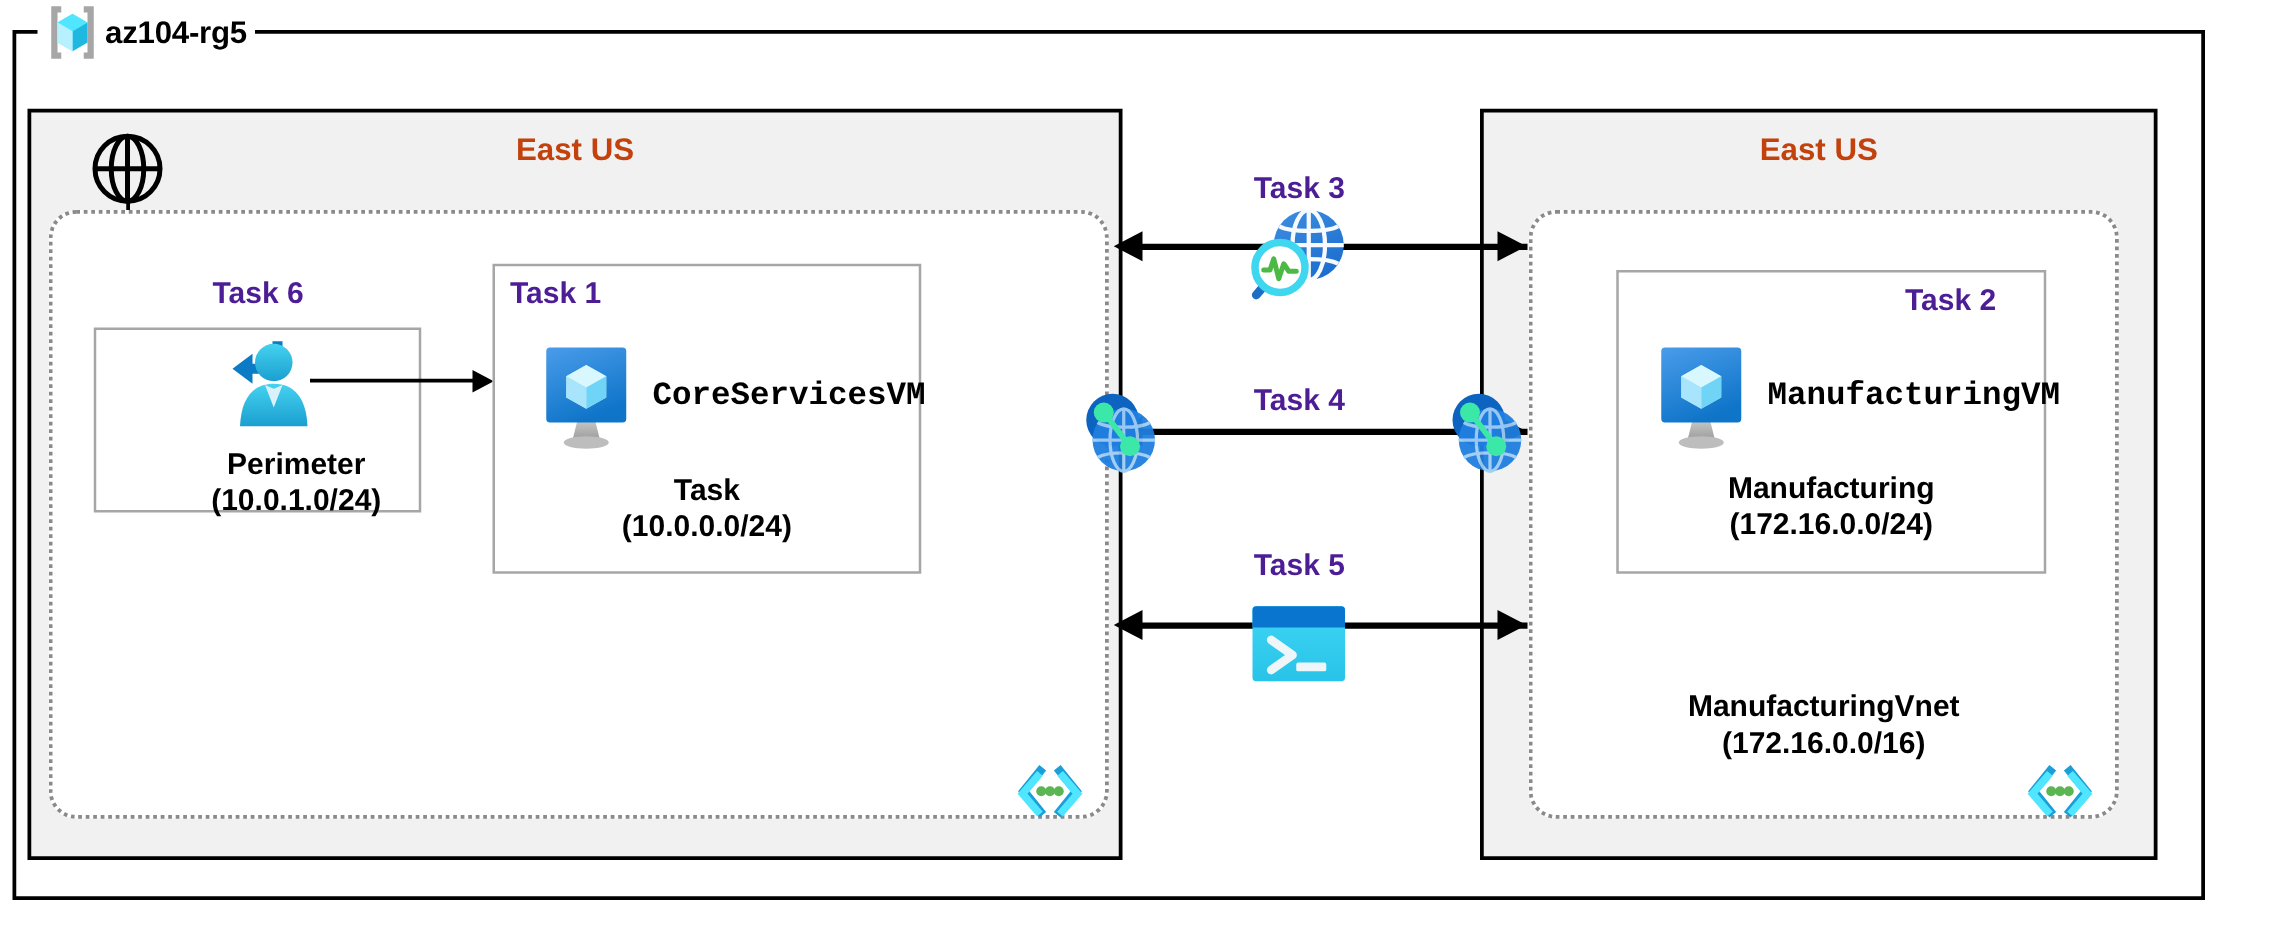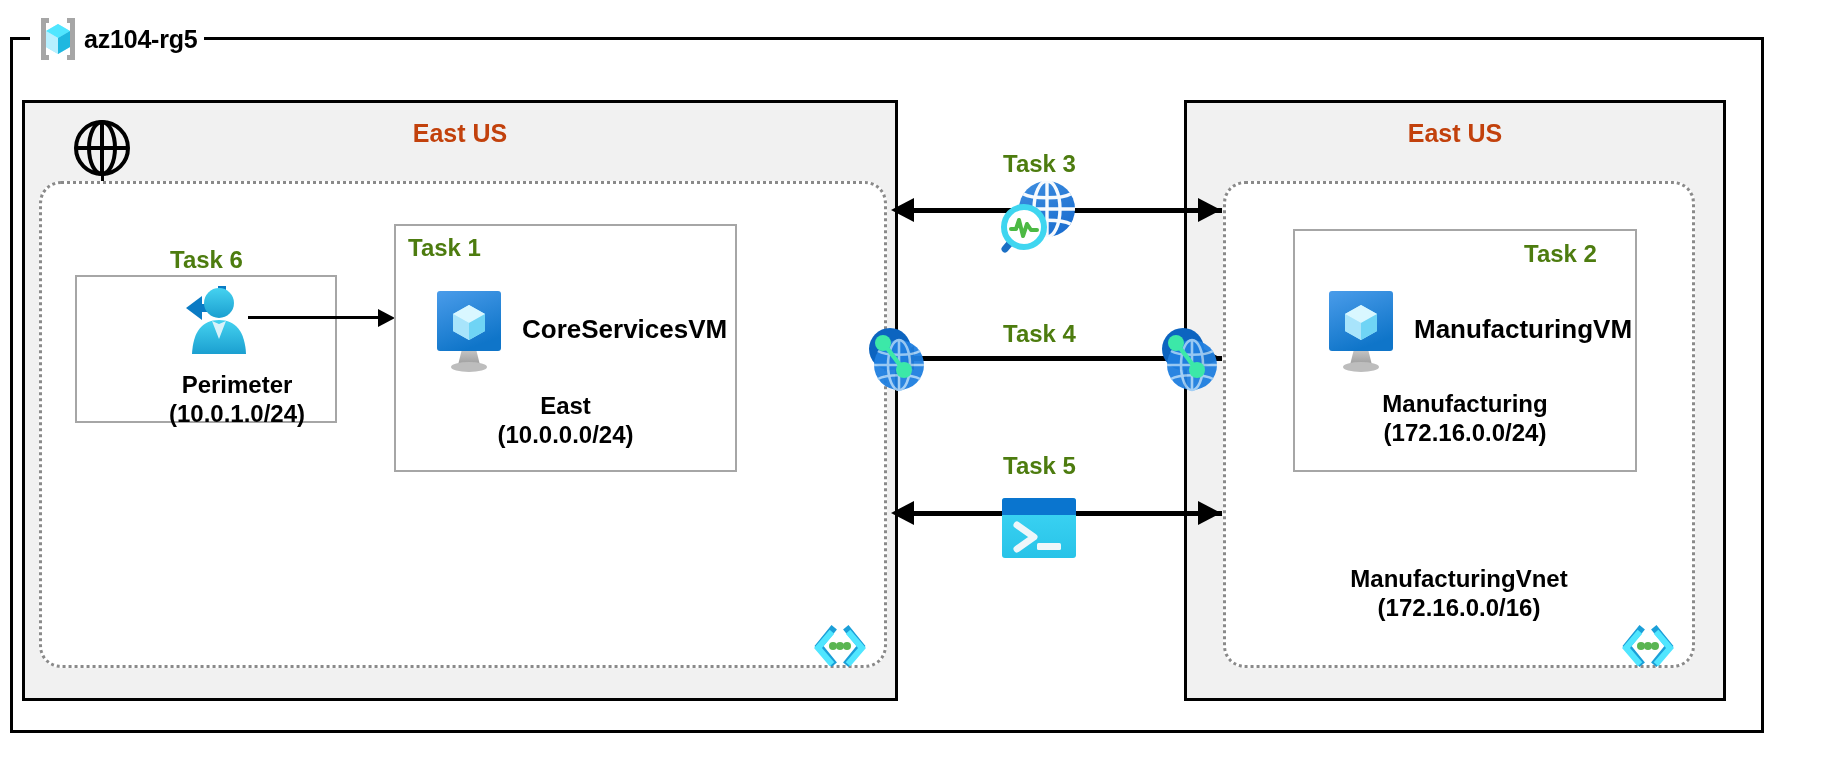--- a/index.html
+++ b/index.html
@@ -1,17 +1,17 @@
 <!DOCTYPE html>
 <html><head>
 <meta charset="utf-8">
 <style>
   html,body{margin:0;padding:0;background:#ffffff;}
   body{width:1828px;height:759px;font-family:"Liberation Sans",sans-serif;position:relative;overflow:hidden;}
-  #stage{position:absolute;left:0;top:13px;width:1828px;height:720px;}
+  #stage{position:absolute;left:0;top:0;width:1828px;height:720px;}
 
   .abs{position:absolute;}
 
   
   #rg-frame{left:10px;top:24px;width:1754px;height:696px;border:3px solid #000;box-sizing:border-box;background:transparent;}
   #rg-notch{left:30px;top:6px;height:40px;background:#fff;display:flex;align-items:center;padding:0 6px;}
   #rg-icon{width:44px;height:46px;position:relative;flex:0 0 auto;}
   #rg-label{font-size:25px;font-weight:bold;color:#000;margin-left:4px;white-space:nowrap;letter-spacing:-0.2px;}
 
   
@@ -27,24 +27,24 @@
   .vnet-label{position:absolute;text-align:center;font-size:24px;font-weight:bold;color:#000;line-height:1.22;width:100%;}
 
   
   .subnet{position:absolute;background:#ffffff;border:2px solid #a6a6a6;box-sizing:border-box;}
   #subnet-perimeter{left:33px;top:91px;width:262px;height:148px;}
   #subnet-core{left:352px;top:40px;width:343px;height:248px;}
   #subnet-mfg{left:67px;top:45px;width:344px;height:243px;}
   .subnet-label{position:absolute;width:100%;text-align:center;font-size:24px;font-weight:bold;color:#000;line-height:1.22;}
 
   
-  .task{position:absolute;font-size:24px;font-weight:bold;color:#4d7c0f;white-space:nowrap;}
-
-  
-  .vmname{position:absolute;font-size:26px;font-weight:bold;color:#000;white-space:nowrap;}
+  .task{position:absolute;font-size:24px;font-weight:bold;color:#4c1d95;white-space:nowrap;}
+
+  
+  .vmname{position:absolute;font-size:26px;font-weight:bold;color:#000;white-space:nowrap;font-family:Liberation Mono, monospace;}
 
   
   .hline{position:absolute;height:5px;background:#000;}
   .vline{position:absolute;width:3px;background:#000;}
 
   
   .icon{position:absolute;}
   svg{display:block;overflow:visible;}
 </style>
 </head>
@@ -85,21 +85,21 @@
 
     <div class="vline" style="left:76px;top:72px;height:146px;"></div>
     <span class="icon" style="left:67px;top:208px;">
       <svg width="20" height="22" viewBox="0 0 20 22">
           <path d="M10 21 L1 4 L19 4 Z" fill="#000"></path>
         </svg>
     </span>
 
     <div class="vnet" id="vnet-core">
 
-      <div class="task" style="left:128px;top:50px;margin-top:12px;">Task 6</div>
+      <div class="task" style="left:128px;top:50px;">Task 6</div>
 
       <div class="subnet" id="subnet-perimeter"></div>
 
       <span class="icon" style="left:133px;top:100px;">
         <svg width="72" height="78" viewBox="0 0 72 78">
           <defs>
             <linearGradient id="gUser" x1="0" y1="0" x2="0" y2="1">
               <stop offset="0" stop-color="#45d2f0"></stop>
                 <stop offset="1" stop-color="#1b9fd0"></stop>
             </linearGradient>
@@ -152,21 +152,21 @@
           <path d="M37 16 L53 25 L53 42 L37 51 L21 42 L21 25 Z" fill="#b9edff"></path>
           <path d="M37 16 L53 25 L37 34 L21 25 Z" fill="#d9f7ff"></path>
           <path d="M37 34 L53 25 L53 42 L37 51 Z" fill="#6fd4f5"></path>
           <path d="M37 34 L37 51 L21 42 L21 25 Z" fill="#a8e4fb"></path>
         </svg>
       </span>
 
       <div class="vmname" style="left:480px;top:130px;">CoreServicesVM</div>
 
       <div class="subnet-label" style="left:352px;top:207px;width:343px;">
-        <div>East</div>
+        <div>Task</div>
         <div>(10.0.0.0/24)</div>
       </div>
 
 
       <span class="icon" style="left:770px;top:440px;">
         <svg width="56" height="44" viewBox="0 0 56 44">
           <path d="M20 6 L7 22 L20 38" fill="none" stroke="#1b9fd8" stroke-width="7" stroke-linecap="square"></path>
           <path d="M18 10 L6 24 L18 38" fill="none" stroke="#50e6ff" stroke-width="6" stroke-linecap="square"></path>
           <path d="M36 6 L49 22 L36 38" fill="none" stroke="#1b9fd8" stroke-width="7" stroke-linecap="square"></path>
           <path d="M38 10 L50 24 L38 38" fill="none" stroke="#50e6ff" stroke-width="6" stroke-linecap="square"></path>

